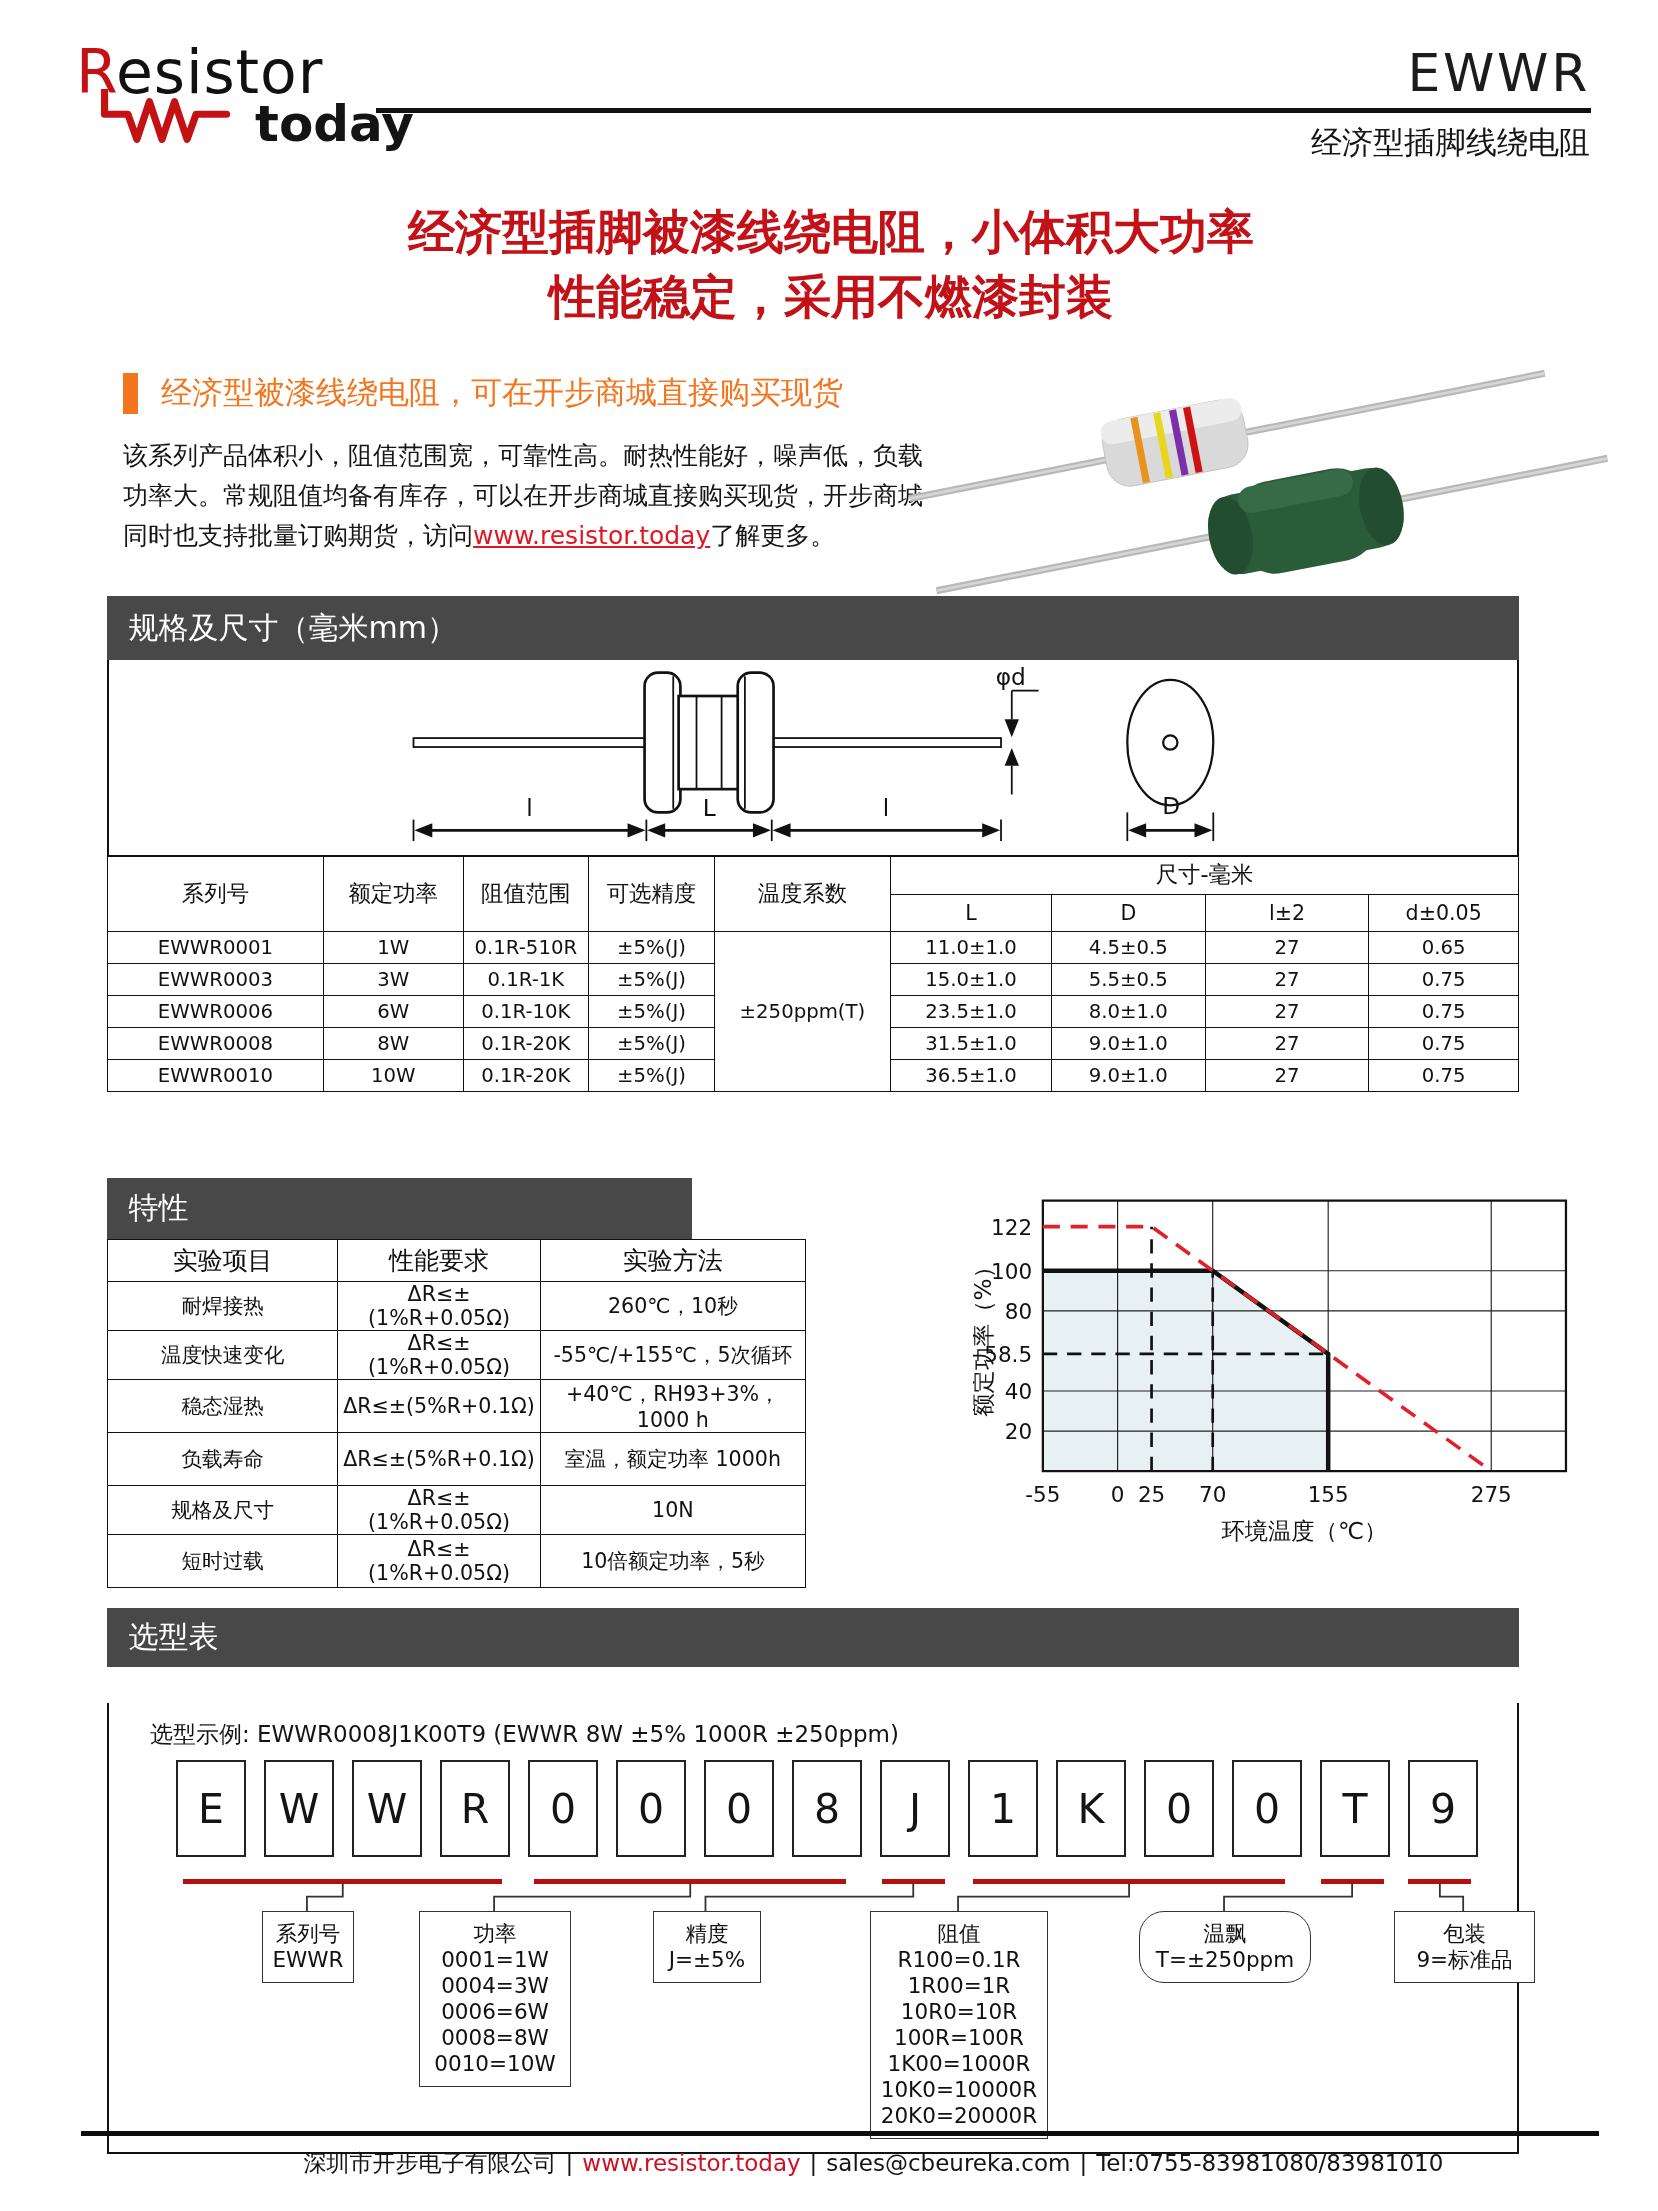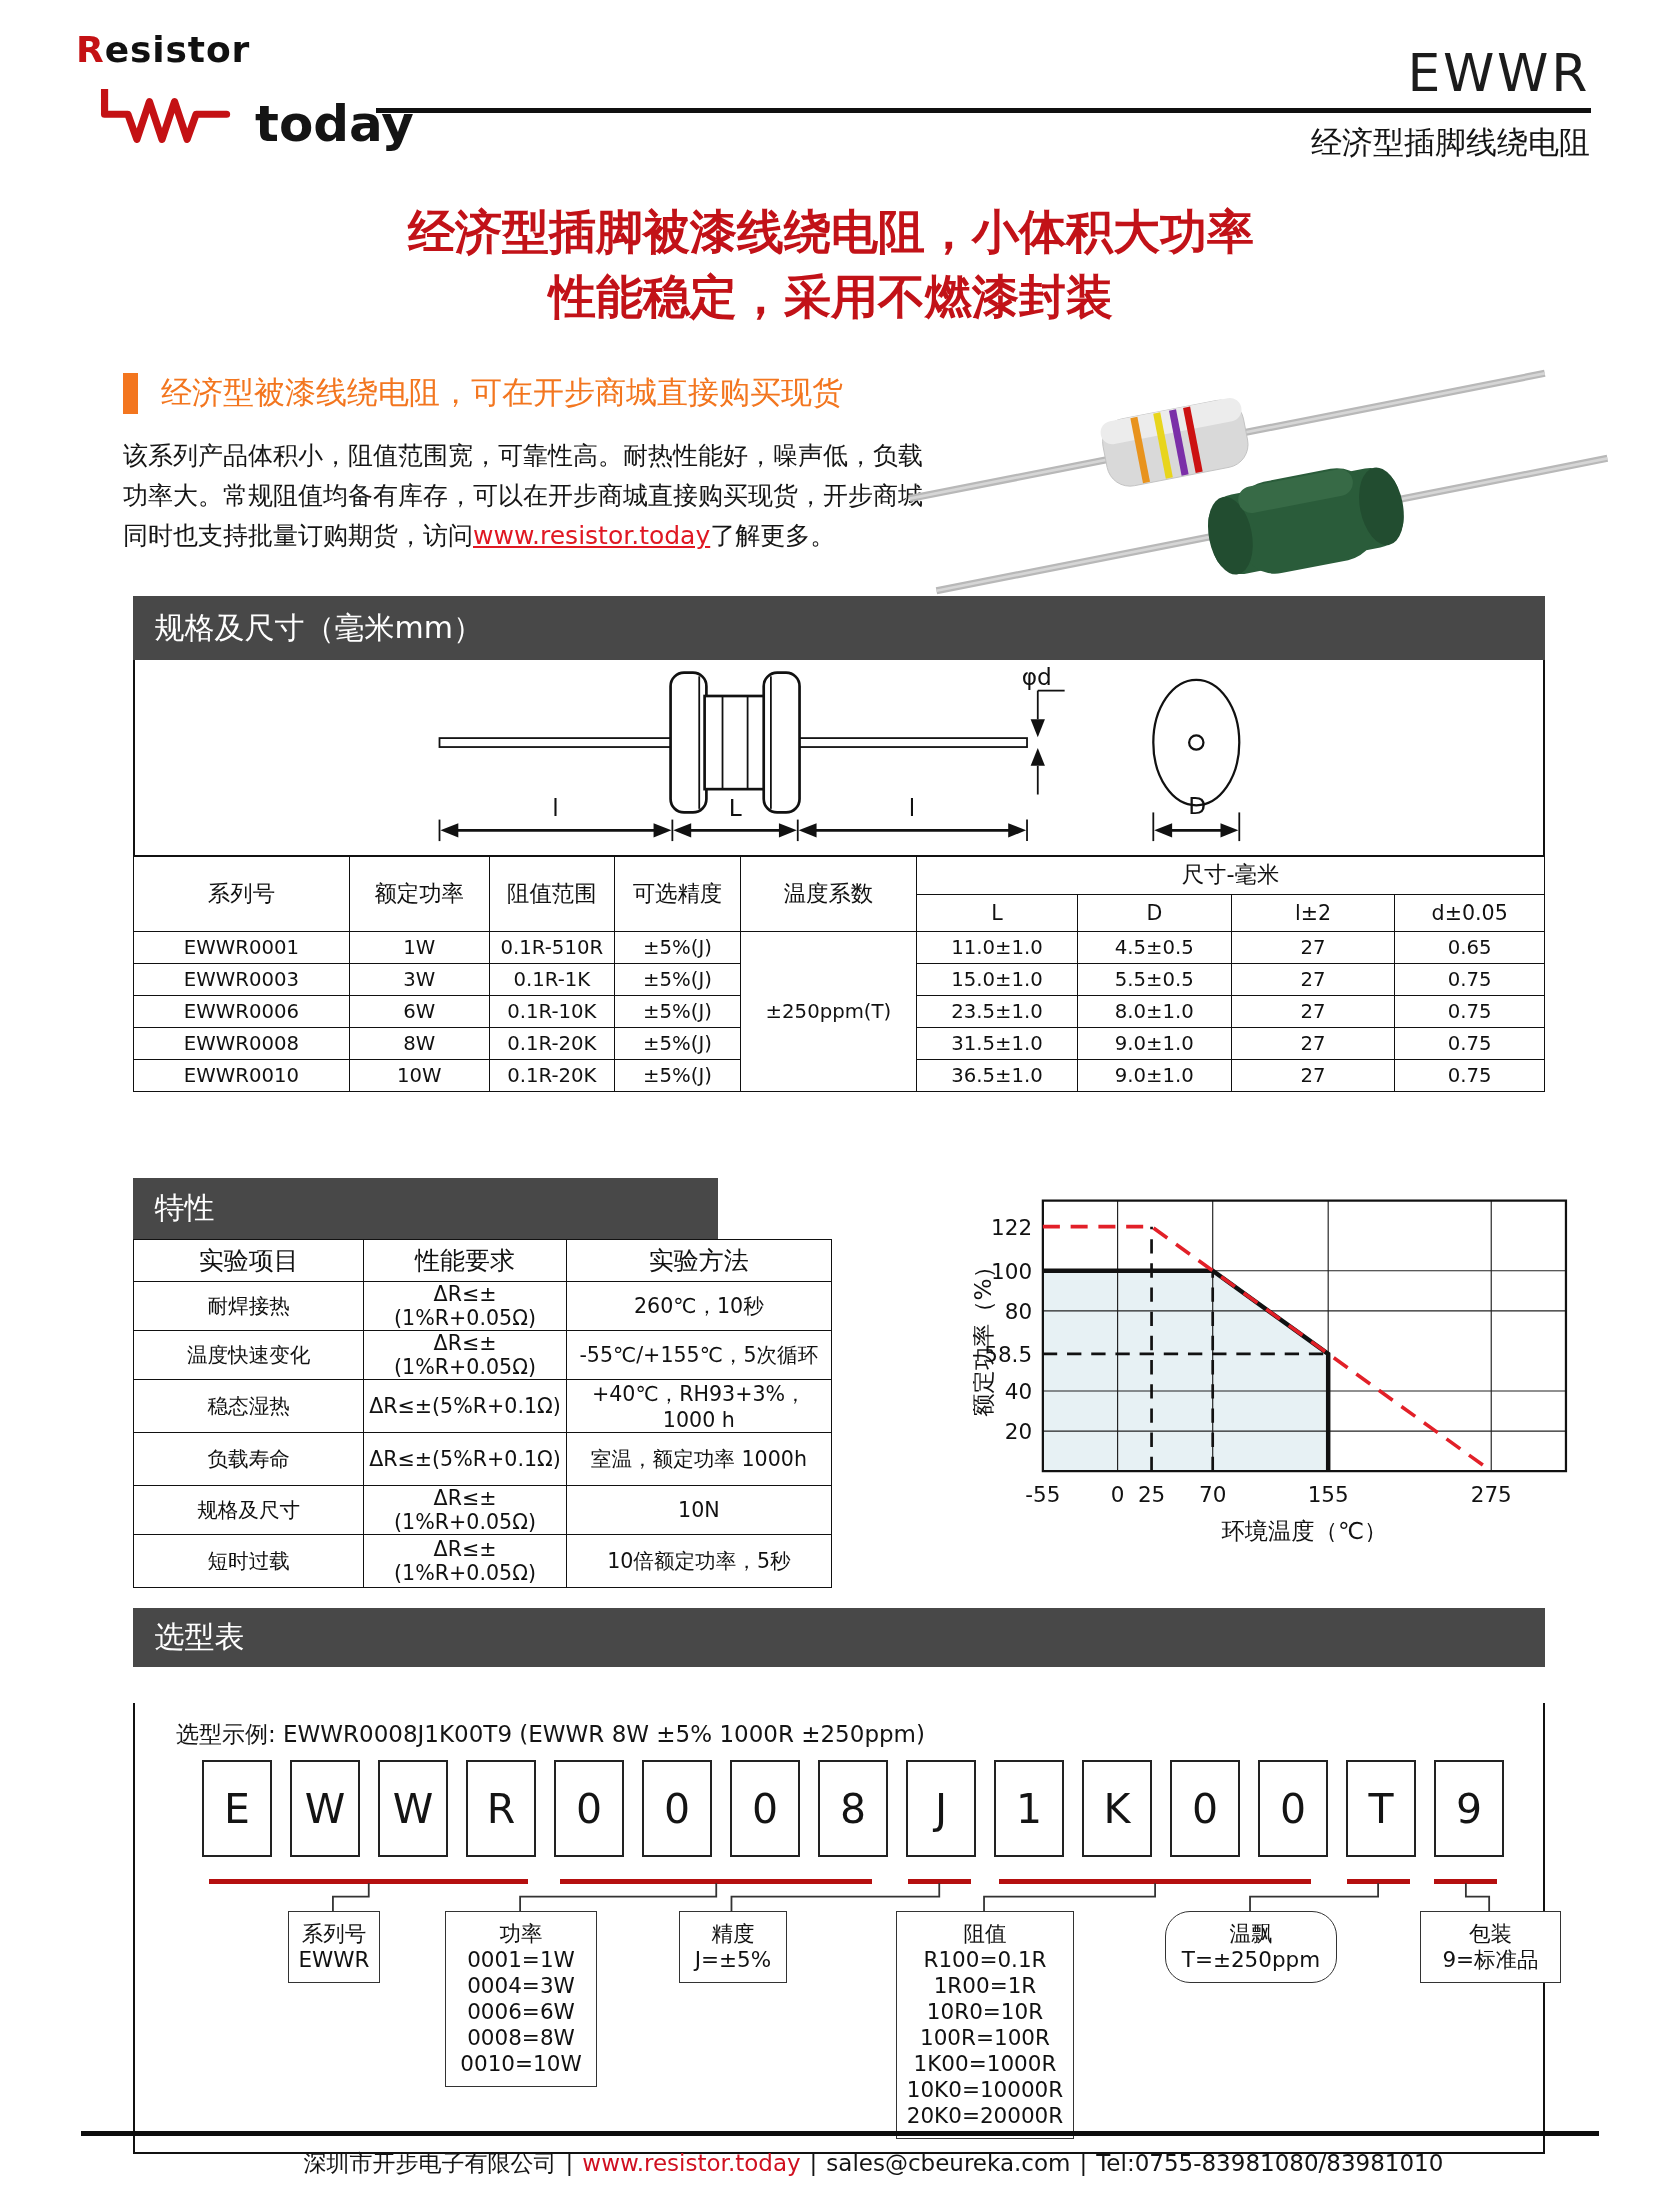--- a/index.html
+++ b/index.html
@@ -1,41 +1,41 @@
 <!DOCTYPE html>
 <html style="font-size:14.3px"><head>
 <meta charset="utf-8">
 <style>
   html,body{margin:0;padding:0;background:#ffffff;}
   .page{position:relative;width:1659px;height:2211px;background:#fff;overflow:hidden;
         font-family:"DejaVu Sans","Liberation Sans",sans-serif;color:#111;}
 
   
   .logo{position:absolute;left:76px;top:25px;width:296px;height:157px;}
-  .logo-l1{position:absolute;left:0;top:4px;font-size:36px;font-weight:bold;letter-spacing:0.9px;}
+  .logo-l1{position:absolute;left:0;top:12px;font-size:60px;font-weight:normal;letter-spacing:0.9px;}
   .logo-r{color:#c41114;}
   .logo-zigzag{position:absolute;left:16px;top:64px;}
   .logo-l2{position:absolute;left:179px;top:70px;font-size:50px;font-weight:bold;color:#141414;}
   .ewwr{position:absolute;right:69px;top:43px;font-size:52px;color:#1c1c1c;letter-spacing:2.7px;}
   .header-rule{position:absolute;left:376px;top:108px;width:1215px;height:4.5px;background:#101010;}
   .header-sub{position:absolute;right:69px;top:122px;font-size:31px;color:#141414;}
 
   
   .hero{position:absolute;left:125px;top:199px;width:1412px;text-align:center;
         font-size:47px;font-weight:bold;color:#c21218;line-height:65px;}
 
   
   .intro-head{position:absolute;left:123px;top:372px;display:flex;align-items:center;}
   .intro-bar{width:15px;height:41px;background:#f3761f;margin-right:23px;}
   .intro-title{font-size:31px;color:#f3761f;white-space:nowrap;}
   .intro-para{position:absolute;left:123px;top:436px;width:811px;font-size:25px;line-height:40px;color:#151515;}
   .intro-link{color:#e01722;text-decoration:underline;}
 
   
-  .sec{position:absolute;left:133px;}
+  .sec{position:absolute;left:107px;}
   .sec-bar{background:#484848;color:#fff;font-size:30px;display:flex;align-items:center;padding-left:21.5px;}
   .sec-box{border:2.7px solid #111;border-top:none;background:#fff;position:relative;}
 
   
   table{border-collapse:collapse;table-layout:fixed;}
   .spec-table{width:1412px;font-size:19.7px;}
   .spec-table th,.spec-table td{border:1.8px solid #111;text-align:center;padding:0;}
   .spec-table th{font-size:22.4px;font-weight:normal;}
   .spec-table .hr1 th{height:39px;}
   .spec-table .hr2 th{height:36px;font-size:20.6px;}

